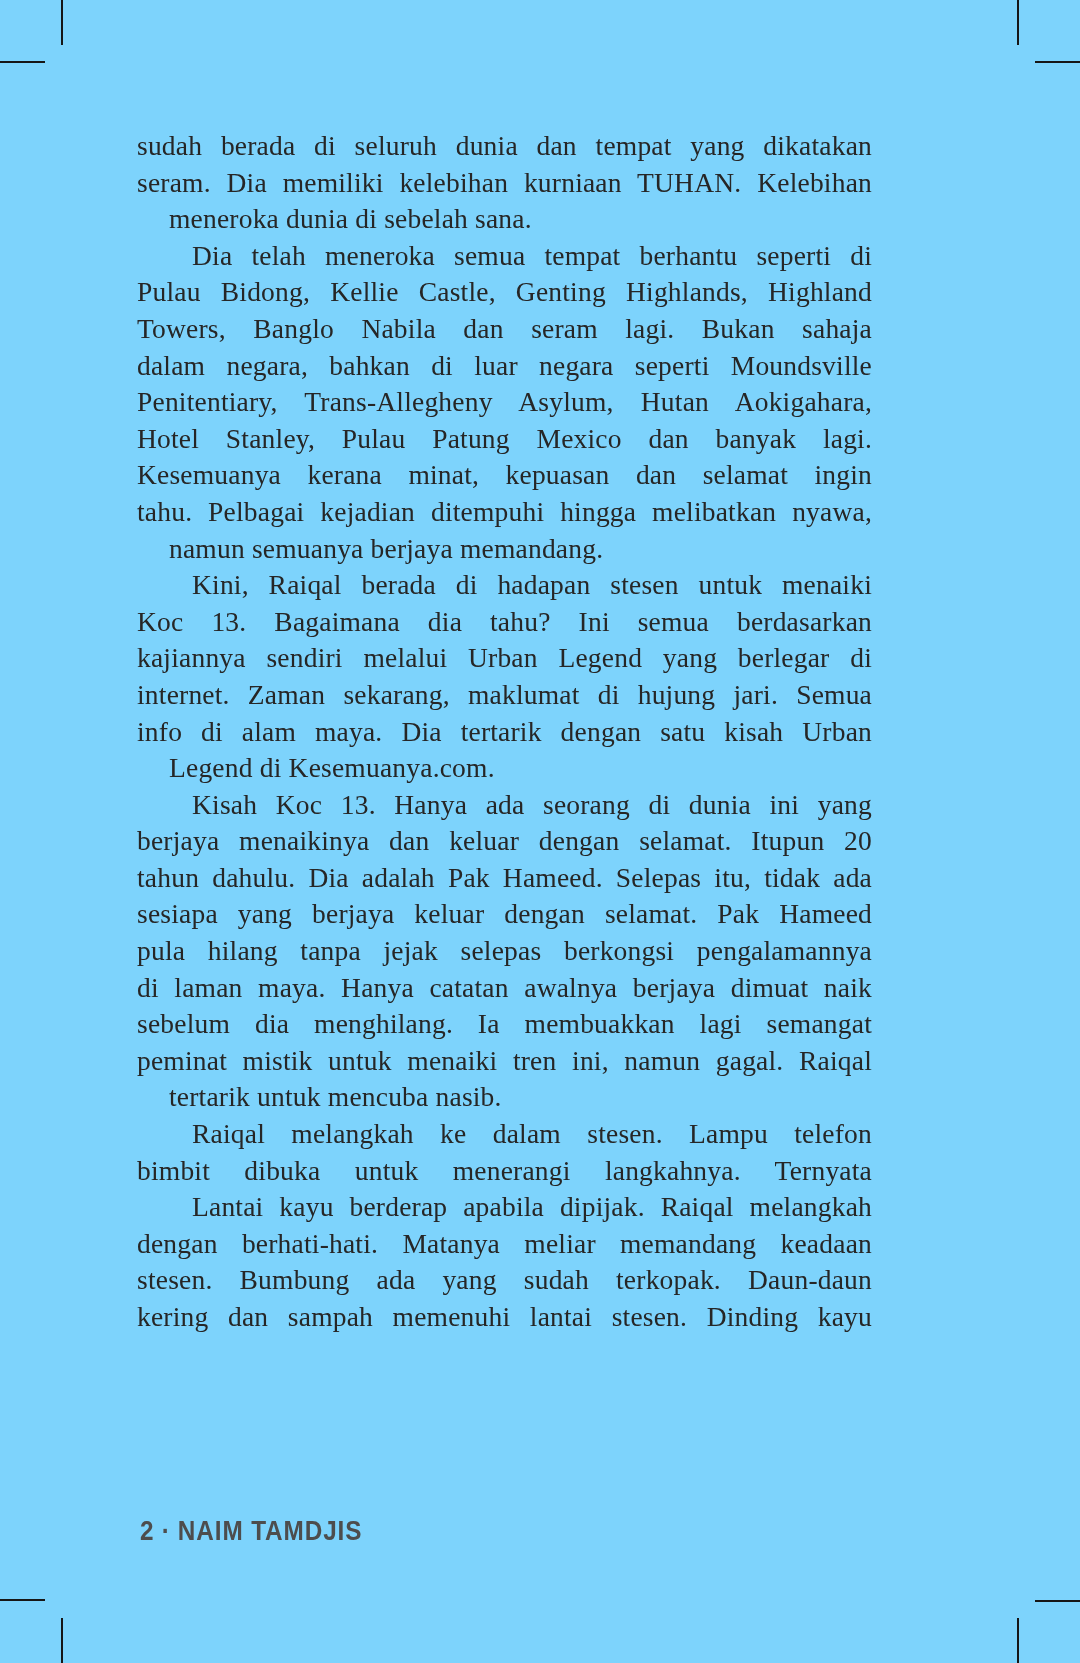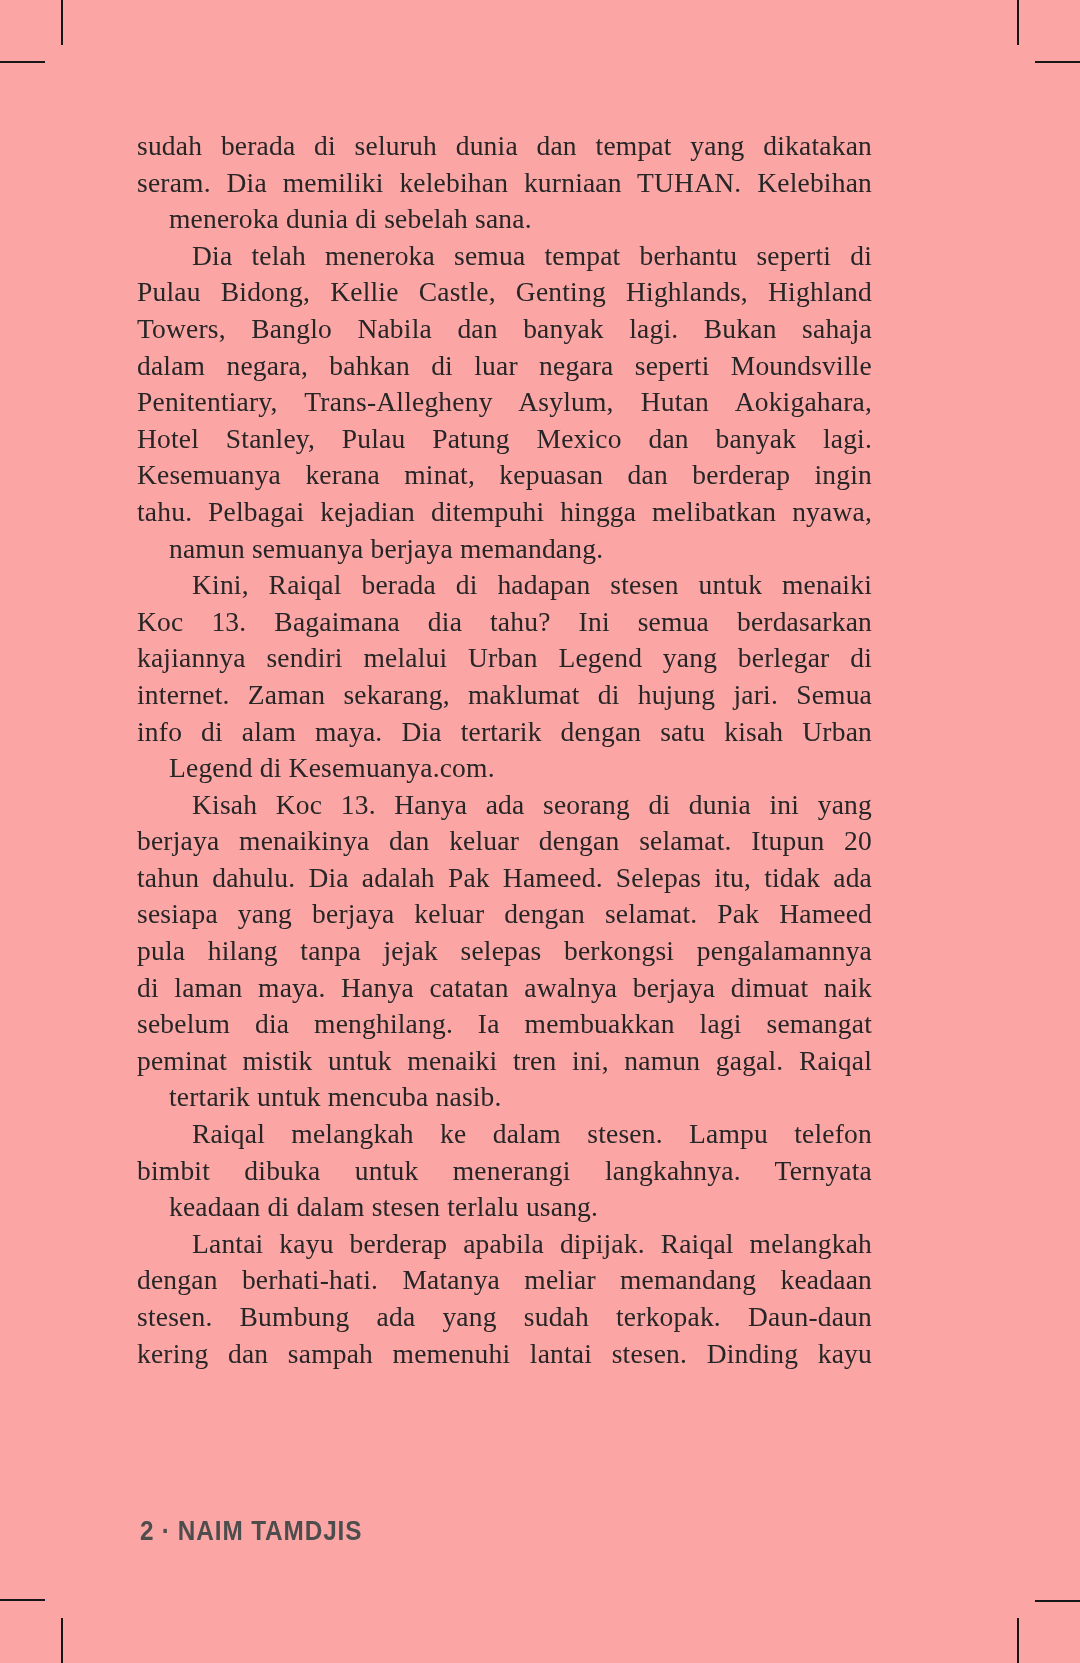--- a/index.html
+++ b/index.html
@@ -4,21 +4,21 @@
 <style>
   html, body {
     margin: 0;
     padding: 0;
     background: #ffffff;
   }
   .page {
     position: relative;
     width: 1080px;
     height: 1663px;
-    background: #fca5a5;
+    background: #7dd3fc;
     overflow: hidden;
   }
   
   .crop {
     position: absolute;
     background: #161616;
   }
   .crop.v { width: 2px; height: 45px; }
   .crop.h { width: 45px; height: 2px; }
   .crop.tl-v { left: 61px;  top: 0; }
@@ -88,45 +88,44 @@
   <div class="crop v bl-v"></div>
   <div class="crop h br-h"></div>
   <div class="crop v br-v"></div>
 
   <div class="textblock">
     <div class="ln">sudah berada di seluruh dunia dan tempat yang dikatakan</div>
     <div class="ln">seram. Dia memiliki kelebihan kurniaan TUHAN. Kelebihan</div>
     <div class="ln last">meneroka dunia di sebelah sana.</div>
     <div class="ln ind">Dia telah meneroka semua tempat berhantu seperti di</div>
     <div class="ln">Pulau Bidong, Kellie Castle, Genting Highlands, Highland</div>
-    <div class="ln">Towers, Banglo Nabila dan banyak lagi. Bukan sahaja</div>
+    <div class="ln">Towers, Banglo Nabila dan seram lagi. Bukan sahaja</div>
     <div class="ln">dalam negara, bahkan di luar negara seperti Moundsville</div>
     <div class="ln">Penitentiary, Trans-Allegheny Asylum, Hutan Aokigahara,</div>
     <div class="ln">Hotel Stanley, Pulau Patung Mexico dan banyak lagi.</div>
-    <div class="ln">Kesemuanya kerana minat, kepuasan dan berderap ingin</div>
+    <div class="ln">Kesemuanya kerana minat, kepuasan dan selamat ingin</div>
     <div class="ln">tahu. Pelbagai kejadian ditempuhi hingga melibatkan nyawa,</div>
     <div class="ln last">namun semuanya berjaya memandang.</div>
     <div class="ln ind">Kini, Raiqal berada di hadapan stesen untuk menaiki</div>
     <div class="ln">Koc 13. Bagaimana dia tahu? Ini semua berdasarkan</div>
     <div class="ln">kajiannya sendiri melalui Urban Legend yang berlegar di</div>
     <div class="ln">internet. Zaman sekarang, maklumat di hujung jari. Semua</div>
     <div class="ln">info di alam maya. Dia tertarik dengan satu kisah Urban</div>
     <div class="ln last">Legend di Kesemuanya.com.</div>
     <div class="ln ind">Kisah Koc 13. Hanya ada seorang di dunia ini yang</div>
     <div class="ln">berjaya menaikinya dan keluar dengan selamat. Itupun 20</div>
     <div class="ln">tahun dahulu. Dia adalah Pak Hameed. Selepas itu, tidak ada</div>
     <div class="ln">sesiapa yang berjaya keluar dengan selamat. Pak Hameed</div>
     <div class="ln">pula hilang tanpa jejak selepas berkongsi pengalamannya</div>
     <div class="ln">di laman maya. Hanya catatan awalnya berjaya dimuat naik</div>
     <div class="ln">sebelum dia menghilang. Ia membuakkan lagi semangat</div>
     <div class="ln">peminat mistik untuk menaiki tren ini, namun gagal. Raiqal</div>
     <div class="ln last">tertarik untuk mencuba nasib.</div>
     <div class="ln ind">Raiqal melangkah ke dalam stesen. Lampu telefon</div>
     <div class="ln">bimbit dibuka untuk menerangi langkahnya. Ternyata</div>
-    <div class="ln last">keadaan di dalam stesen terlalu usang.</div>
     <div class="ln ind">Lantai kayu berderap apabila dipijak. Raiqal melangkah</div>
     <div class="ln">dengan berhati-hati. Matanya meliar memandang keadaan</div>
     <div class="ln">stesen. Bumbung ada yang sudah terkopak. Daun-daun</div>
     <div class="ln">kering dan sampah memenuhi lantai stesen. Dinding kayu</div>
   </div>
 
   <div class="footer">
     <span>2</span><span class="dot">·</span><span>NAIM TAMDJIS</span>
   </div>
 

